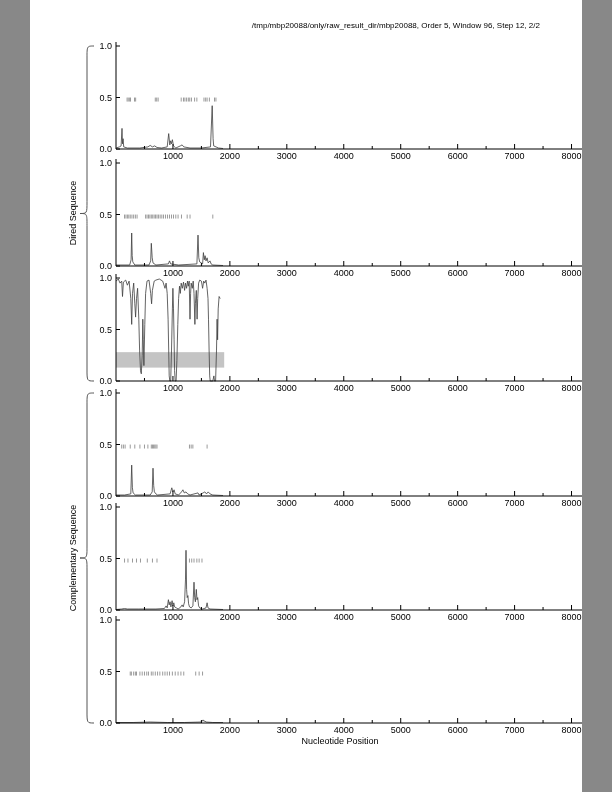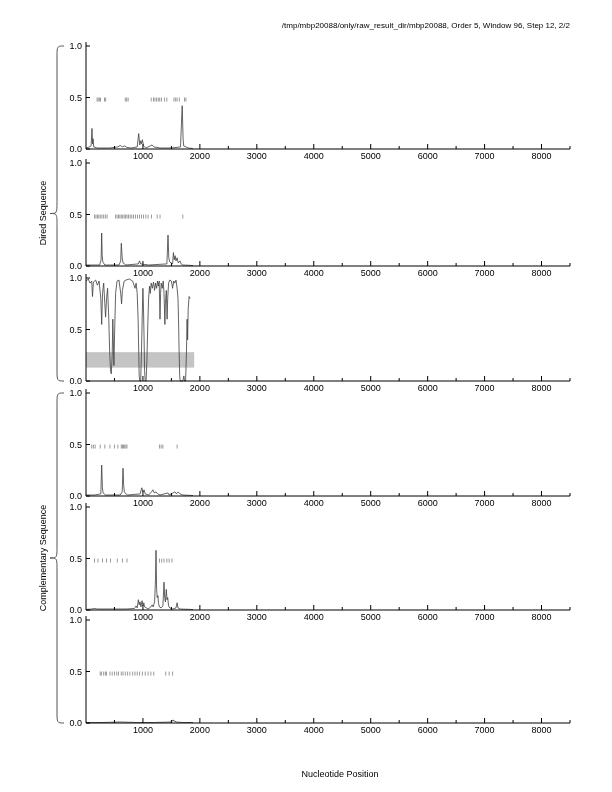--- a/index.html
+++ b/index.html
@@ -1,37 +1,36 @@
 <!DOCTYPE html>
 <html><head>
 <meta charset="utf-8">
 <style>
   html,body { margin:0; padding:0; background:#888; }
   .page {
     position: relative;
-    width: 612px; height: 792px;
+    width: 552px; height: 792px;
     background: #ffffff;
     font-family: "Liberation Sans", sans-serif;
     color: #000;
     overflow: hidden;
     margin: 0 auto;
   }
   .plot-title {
     position: absolute;
     top: 21px; right: 42px;
     font-size: 8px;
     letter-spacing: 0px;
     white-space: nowrap;
   }
   .xlabel {
     position: absolute;
-    top: 736px; left: 98px; width: 484px;
+    top: 736px; left: 68px; width: 484px;
     text-align: center;
     font-size: 9px;
-    margin-top: 33px;
   }
   .group-label {
     position: absolute;
     width: 220px; height: 14px; line-height: 14px;
     text-align: center;
     font-size: 9px;
     transform: rotate(-90deg);
     white-space: nowrap;
   }
   .group-label.g1 { left: -67px; top: 206px; }  

